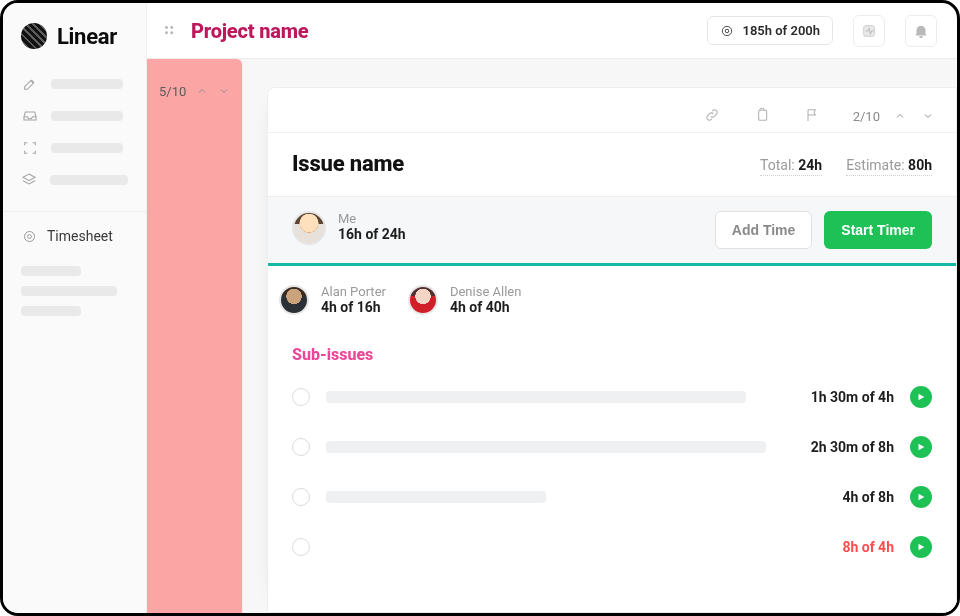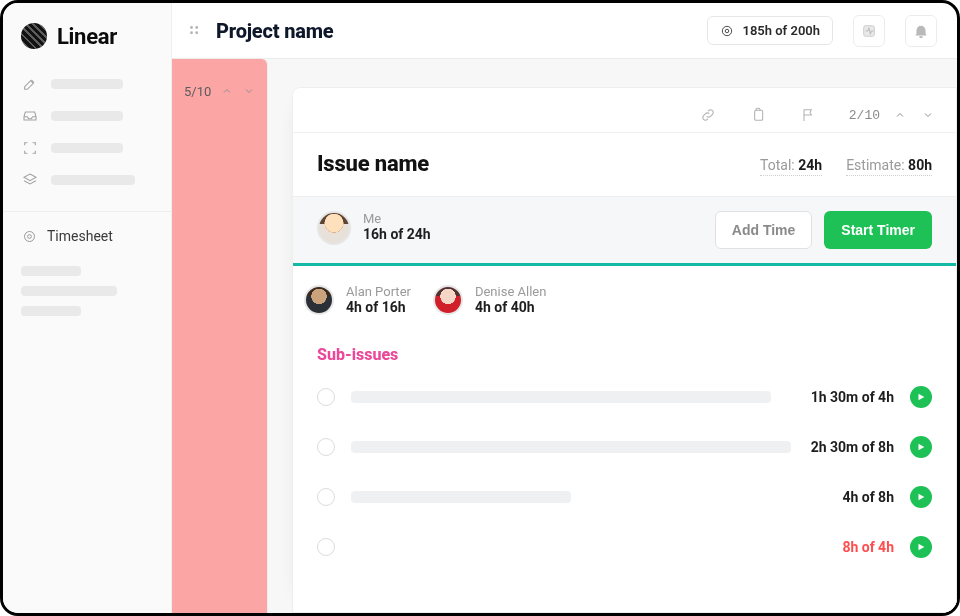--- a/index.html
+++ b/index.html
@@ -1,19 +1,19 @@
 <!DOCTYPE html>
 <html><head>
 <meta charset="utf-8">
 <style>
   * { box-sizing: border-box; margin: 0; padding: 0; }
   html, body { width: 960px; height: 616px; font-family: -apple-system, BlinkMacSystemFont, "Segoe UI", Roboto, Helvetica, Arial, sans-serif; background: #fff; }
   .frame { width: 960px; height: 616px; border: 3px solid #000; border-radius: 18px; overflow: hidden; position: relative; background: #fff; display: flex; }
   
-  .sidebar { width: 169px; background: #fafafa; border-right: 1px solid #eee; display: flex; flex-direction: column; padding-top: 16px; }
+  .sidebar { width: 144px; background: #fafafa; border-right: 1px solid #eee; display: flex; flex-direction: column; padding-top: 16px; }
   .logo-row { display: flex; align-items: center; gap: 10px; padding: 4px 18px 18px 18px; }
   .logo-mark { width: 26px; height: 26px; border-radius: 50%; background: #111; position: relative; overflow: hidden; }
   .logo-mark::before { content:""; position:absolute; inset:0; background: repeating-linear-gradient(45deg, rgba(255,255,255,.9) 0 2px, transparent 2px 5px); mix-blend-mode: screen; opacity:.35; }
   .logo-word { font-weight: 700; font-size: 22px; color: #0b0b0b; letter-spacing: -0.3px; }
   .nav-icons { display: flex; flex-direction: column; gap: 14px; padding: 8px 18px 14px 18px; }
   .nav-row { display: flex; align-items: center; gap: 12px; }
   .nav-icon { width: 18px; height: 18px; color: #a3a3a3; display:flex; align-items:center; justify-content:center; }
   .nav-icon svg { width: 16px; height: 16px; stroke: currentColor; fill: none; stroke-width: 1.6; }
   .skeleton { background: #e9e9e9; border-radius: 4px; height: 10px; }
   .nav-row .skeleton { width: 72px; }
@@ -25,36 +25,36 @@
   .skeleton-stack { padding: 22px 18px; display:flex; flex-direction:column; gap:10px; }
   .skeleton-stack .skeleton:nth-child(1){ width:60px; }
   .skeleton-stack .skeleton:nth-child(2){ width:96px; }
   .skeleton-stack .skeleton:nth-child(3){ width:60px; }
 
   
   .main { flex: 1; display: flex; flex-direction: column; min-width: 0; }
   .topbar { height: 56px; border-bottom: 1px solid #ececec; display:flex; align-items:center; padding: 0 20px 0 14px; gap: 12px; }
   .grip { width:18px; height:18px; color:#b5b5b5; display:flex; align-items:center; justify-content:center; }
   .grip svg { width:14px; height:14px; fill: currentColor; }
-  .project-title { font-size: 20px; font-weight: 800; color:#0f172a; letter-spacing:-0.2px; }
+  .project-title { font-size: 20px; font-weight: 800; color:#be185d; letter-spacing:-0.2px; }
   .topbar .spacer { flex: 1; }
   .pill { display:flex; align-items:center; gap:8px; border:1px solid #e6e6e6; border-radius:6px; padding:6px 12px; color:#2a2a2a; font-size:13px; font-weight:600;text-align:center; }
   .pill svg { width:14px; height:14px; stroke:#2a2a2a; fill:none; stroke-width:1.4; }
   .icon-btn { width:32px; height:32px; border:1px solid #ececec; border-radius:6px; display:flex; align-items:center; justify-content:center; margin-left:8px; color:#b9b9b9; }
   .icon-btn svg { width:16px; height:16px; stroke: currentColor; fill: currentColor; }
 
   
   .content { flex:1; display:flex; min-height:0; background:#f7f7f7; }
   .left-strip { width: 96px; background:#fca5a5; border-right:1px solid #eee; position:relative; border-top-right-radius:6px; }
   .left-strip-inner { padding: 22px 12px; display:flex; align-items:center; gap:10px; color:#5b5b5b; font-size:13px; }
   .chev { width:20px; height:20px; display:flex; align-items:center; justify-content:center; color:#8f8f8f; }
   .chev svg { width:12px; height:12px; stroke: currentColor; fill:none; stroke-width:2; }
 
   .card { flex:1; background:#fff; margin: 28px 0 0 24px; border:1px solid #eee; border-radius:8px 0 0 0; min-width:0; box-shadow: -10px 0 20px -20px rgba(0,0,0,.15); display:flex; flex-direction:column; }
-  .card-tools { display:flex; align-items:center; gap:32px; padding: 18px 20px 8px 20px; justify-content:flex-end; color:#b2b2b2;font-family:Liberation Mono, monospace; }
+  .card-tools { display:flex; align-items:flex-end; gap:32px; padding: 18px 20px 8px 20px; justify-content:flex-end; color:#b2b2b2; }
   .tool-ico { width:18px; height:18px; display:flex; align-items:center; justify-content:center; }
   .tool-ico svg { width:16px; height:16px; stroke: currentColor; fill:none; stroke-width:1.6; }
   .pager { display:flex; align-items:center; gap:12px; color:#8a8a8a; font-size:13px; }
   .pager .chev { width:16px; height:16px; }
 
   .card-header { padding: 18px 24px 20px 24px; display:flex; align-items:flex-end; gap:16px; border-top:1px solid #f0f0f0; }
   .issue-title { font-size:22px; font-weight:800; color:#121212; letter-spacing:-.2px; }
   .header-right { margin-left:auto; display:flex; gap:24px; font-size:14px; }
   .kv { color:#9a9a9a; border-bottom:1px dotted #cfcfcf; padding-bottom:2px; }
   .kv b { color:#1c1c1c; font-weight:700; }

